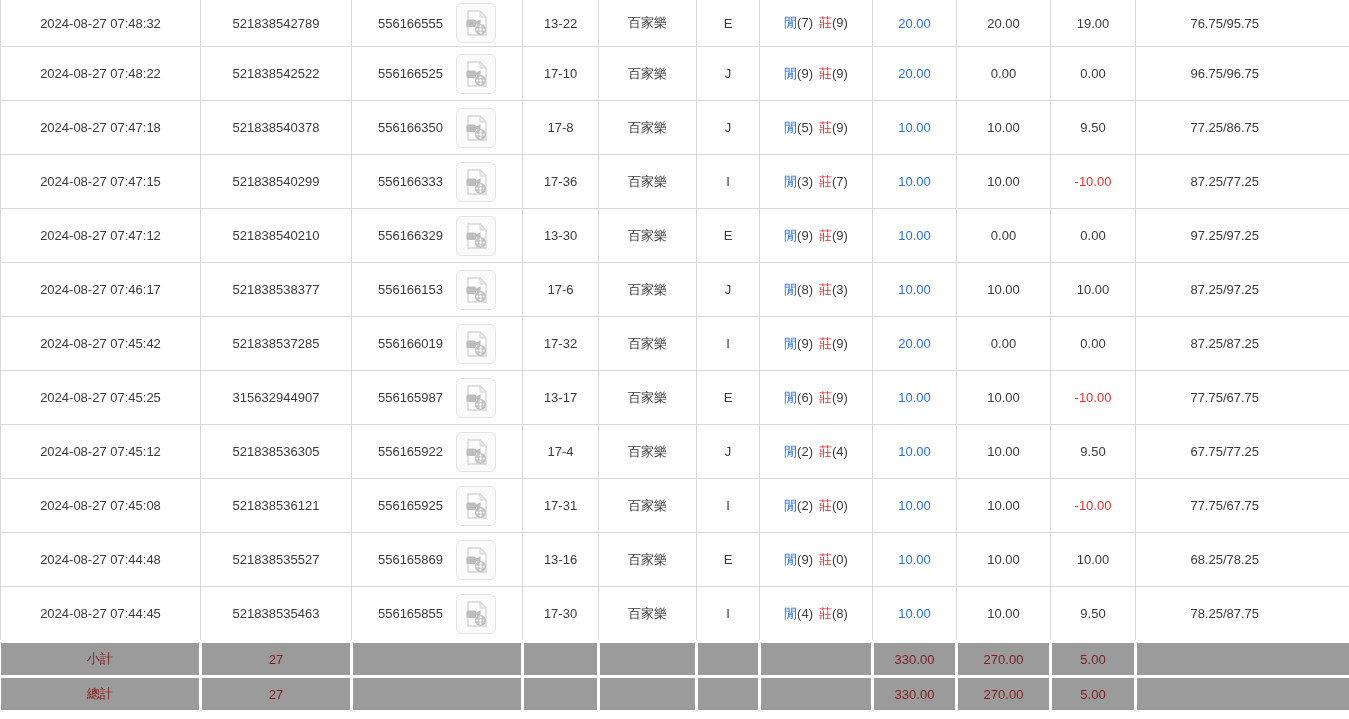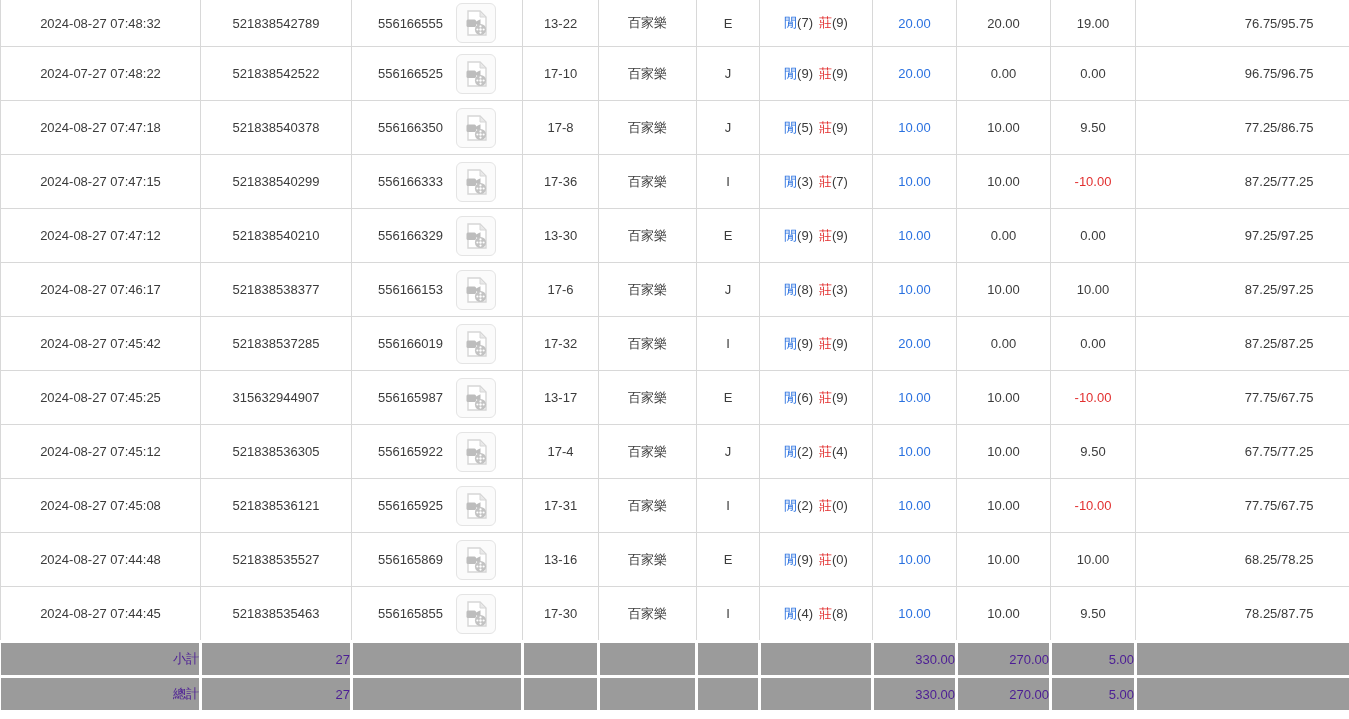--- a/index.html
+++ b/index.html
@@ -13,34 +13,34 @@
     font-size:13px;color:var(--text);
   }
   table{border-collapse:collapse;table-layout:fixed;width:1349px;}
   tbody td{
     border:1px solid var(--border);
     height:53px;text-align:center;vertical-align:middle;
     padding:0;overflow:hidden;white-space:nowrap;
   }
   tbody tr:first-child td{height:46px;border-top:none;}
   tbody td:last-child{border-right:none;}
-  td.c-balance{text-align:right;padding-right:36px;}
+  td.c-balance{text-align:center;padding-right:36px;}
   .bet-link{color:var(--blue);text-decoration:none;cursor:pointer;}
   .p-label{color:var(--blue);}
   .b-label{color:var(--red);margin-left:6px;}
   .c-winloss.neg{color:var(--red);margin-top:28px;}
   .c-game .wrap{display:flex;align-items:center;justify-content:center;gap:13px;}
   .video-btn{
     width:40px;height:40px;border:1px solid #e4e4e4;border-radius:6px;
     background:#fbfbfb;padding:0;display:inline-flex;align-items:center;
     justify-content:center;cursor:pointer;
   }
   tfoot td{
-    background:var(--footer-bg);color:#4c1d95;height:32px;
-    border:3px solid #fff;text-align:right;vertical-align:middle;
+    background:var(--footer-bg);color:#7f1d1d;height:32px;
+    border:3px solid #fff;text-align:center;vertical-align:middle;
     padding:0;white-space:nowrap;
   }
   tfoot tr td:first-child{border-left:none;}
   tfoot tr td:last-child{border-right:none;}
   tfoot tr:last-child td{border-bottom-width:4px;margin-left:32px;}
 </style>
 </head>
 <body>
 
 <table>
@@ -83,21 +83,21 @@
     <td>13-22</td>
     <td>百家樂</td>
     <td>E</td>
     <td><span class="p-label">閒</span><span>(7)</span><span class="b-label">莊</span><span>(9)</span></td>
     <td><a class="bet-link">20.00</a></td>
     <td>20.00</td>
     <td class="c-winloss">19.00</td>
     <td class="c-balance">76.75/95.75</td>
   </tr>
       <tr>
-    <td>2024-07-27 07:48:22</td>
+    <td>2024-08-27 07:48:22</td>
     <td>521838542522</td>
     <td class="c-game">
       <span class="wrap">
         <span>556166525</span>
         <button class="video-btn">
           <svg width="26" height="28" viewBox="0 0 26 28" aria-hidden="true">
             <path d="M5 2 h12 l6 6 v18 h-18 z" fill="#ffffff" stroke="#d6d6d6" stroke-width="1.4"></path>
             <path d="M17 2 l6 6 h-6 z" fill="#e9e9e9" stroke="#d6d6d6" stroke-width="1"></path>
             <rect x="3.5" y="10.5" width="9.5" height="7.5" rx="1.5" fill="#bdbdbd"></rect>
             <path d="M13 12.5 l4.5 -2.2 v7 L13 15.2 z" fill="#bdbdbd"></path>

